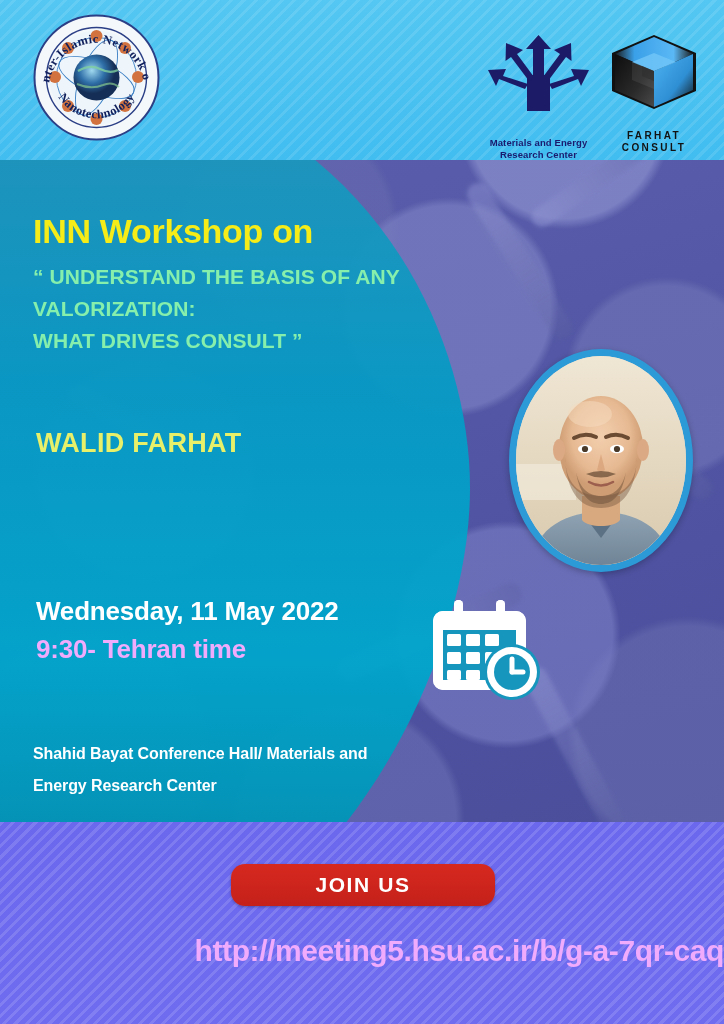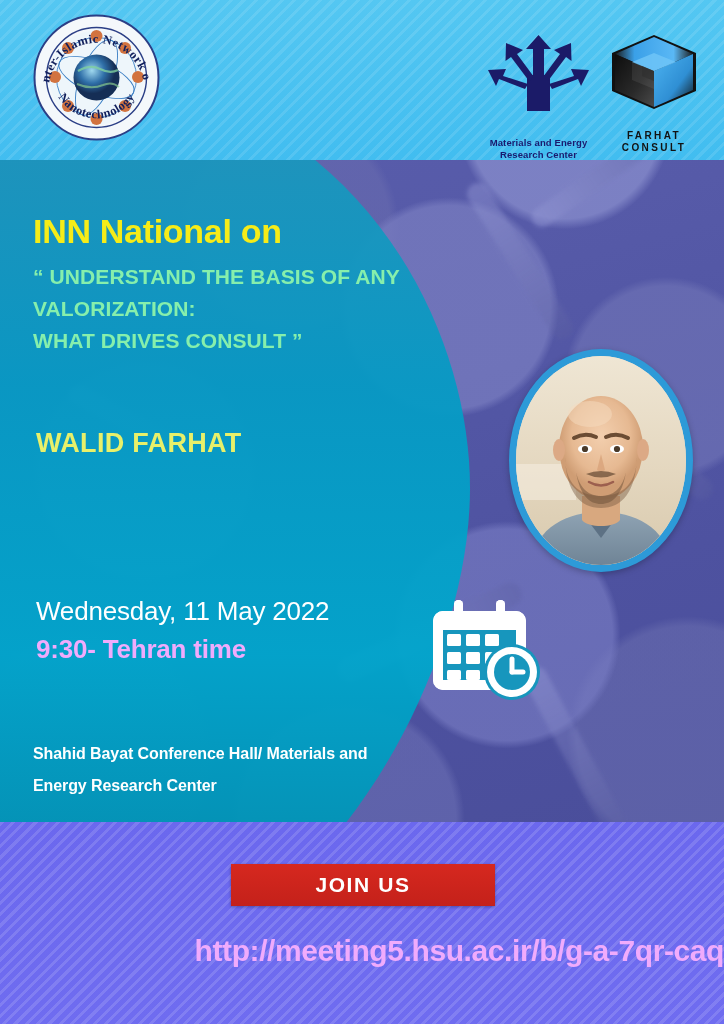--- a/index.html
+++ b/index.html
@@ -59,37 +59,37 @@
     font-size:27px;font-weight:bold;letter-spacing:.3px;margin-top:30px;}
   .speaker-role{position:absolute;left:36px;top:440px;width:400px;color:#e8f06a;
     font-size:19px;font-weight:bold;line-height:23px;}
 
   .photo{position:absolute;left:509px;top:349px;width:170px;height:209px;
     border-radius:50%;border:7px solid #2d9ad8;overflow:hidden;background:#e8dcc8;
     box-shadow:0 2px 6px rgba(0,0,0,.25);}
   .photo svg{display:block;width:100%;height:100%;}
 
   .date-line{position:absolute;left:36px;top:596px;color:#ffffff;
-    font-size:26px;font-weight:normal;letter-spacing:-.2px;}
+    font-size:26px;font-weight:bold;letter-spacing:-.2px;}
   .time-line{position:absolute;left:36px;top:634px;color:#f0abfc;
     font-size:26px;font-weight:bold;letter-spacing:-.2px;}
   .cal-icon{position:absolute;left:430px;top:600px;width:116px;height:100px;}
 
   .venue{position:absolute;left:33px;top:738px;width:600px;color:#ffffff;
     font-size:16px;font-weight:bold;line-height:32px;letter-spacing:-.1px;}
 
   
   .footer{position:absolute;left:0;top:822px;width:724px;height:202px;
     background:
       repeating-linear-gradient(135deg,rgba(255,255,255,.13) 0 3px,rgba(255,255,255,0) 3px 8px),
       linear-gradient(180deg,#6b68ee 0%,#6f6cf0 100%);
   }
   .join-btn{position:absolute;left:231px;top:864px;width:264px;height:42px;
     background:linear-gradient(180deg,#d6281f 0%,#c4211a 100%);
-    border-radius:0;display:flex;align-items:center;justify-content:center;
+    border-radius:14px;display:flex;align-items:center;justify-content:center;
     color:#ffffff;font-size:21px;font-weight:bold;letter-spacing:1.6px;
     box-shadow:0 1px 3px rgba(0,0,0,.3);}
   .url{position:absolute;left:0;right:0;top:934px;text-align:right;color:#f0abfc;
     font-size:30px;font-weight:bold;letter-spacing:-.4px;}
 </style>
 </head>
 <body>
 
 <div class="poster">
 
@@ -214,21 +214,21 @@
         <polygon points="97,21 97,57 58,74 58,38" fill="url(#cubeRight)"></polygon>
 
         <polygon points="58,20 80,29 58,38 36,29" fill="#6fc4f7" opacity=".85"></polygon>
         <polygon points="36,29 58,38 58,56 36,47" fill="#f0f4f8" opacity=".08"></polygon>
         <polygon points="46,33 58,38 58,48 46,43" fill="#2e2e2e" opacity=".55"></polygon>
       </svg>
       <div class="logo-caption farhat-caption" style="top:76px;margin-top:21px;">FARHAT CONSULT</div>
     </div>
   </div>
 
-  <div class="title-main">INN National on</div>
+  <div class="title-main">INN Workshop on</div>
 
   <div class="title-quote">
     <div>“ UNDERSTAND THE BASIS OF ANY VALORIZATION:</div>
     <div>WHAT DRIVES CONSULT ”</div>
   </div>
 
   <div class="speaker-name">WALID FARHAT</div>
 
   <div class="photo">
     <svg viewBox="0 0 170 209" preserveAspectRatio="xMidYMid slice">

